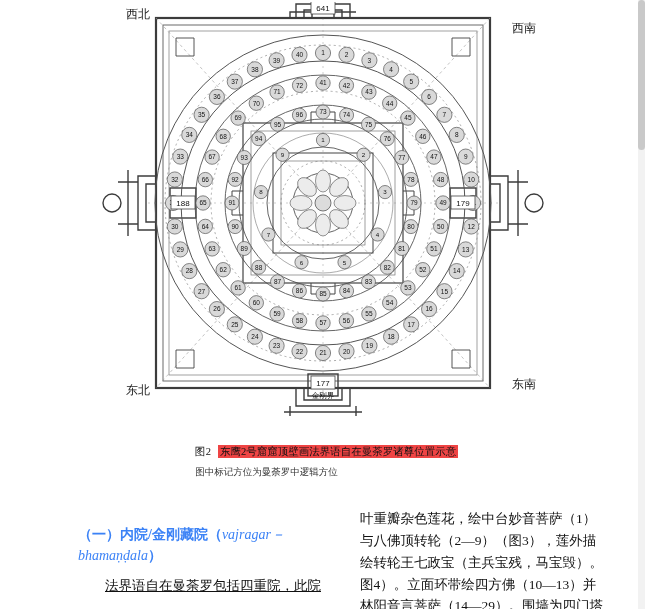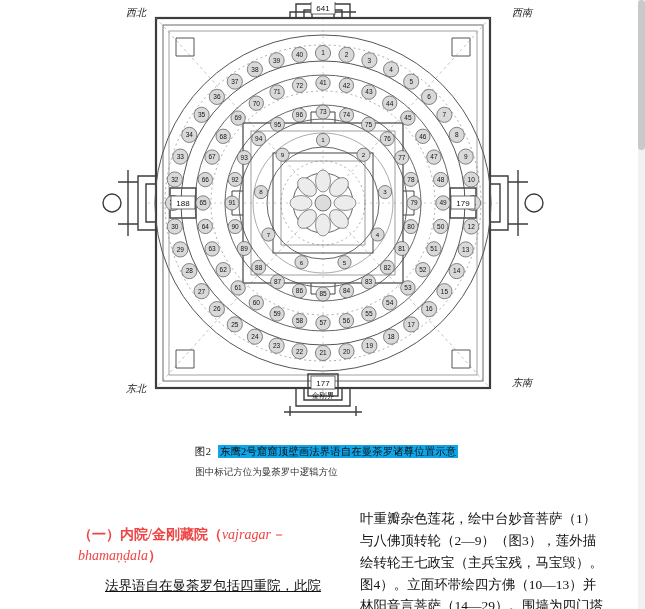--- a/index.html
+++ b/index.html
@@ -21,61 +21,61 @@
 
   
   .caption-row{
     position:absolute;left:0;top:445px;width:645px;
     text-align:center;
     font-size:10.5px;
     color:#111;
   }
   .caption-row .fignum{margin-right:4px;letter-spacing:0.5px;margin-left:8px;}
   .caption-hl{
-    background:#0ea5e9;
+    background:#ef4444;
     padding:1px 2px;
     color:#111;
   }
   .caption-sub{
     position:absolute;left:0;top:466px;width:533px;
     text-align:center;font-size:9.5px;color:#333;
   }
 
   
   .col{
     position:absolute;
     font-size:13.5px;
     line-height:1.62;
     color:#111;
   }
   .col-left{left:78px;top:524px;width:258px;}
   .col-right{left:360px;top:508px;width:248px;}
 
   .heading{
-    color:#ef4444;
+    color:#3b82f6;
     font-size:14px;
     font-weight:700;
     line-height:1.5;
   }
   .heading .latin{font-style:italic;font-weight:400;}
   .indent{text-indent:2em;}
   .para{margin:0;}
   .sp-top{margin-top:9px;text-decoration:underline;}
 
   
   .scroll-track{
     position:absolute;right:0;top:0;width:7px;height:609px;background:#f2f2f2;
   }
   .scroll-thumb{
     position:absolute;right:0;top:0;width:7px;height:150px;background:#c9c9c9;border-radius:4px;
   }
 
   
   .dir-label{
-    position:absolute;font-size:10px;color:#222;font-family:"Liberation Sans",sans-serif;font-style:italic;
+    position:absolute;font-size:12px;color:#222;font-family:"Liberation Sans",sans-serif;
   }
 </style>
 </head>
 <body>
 
 <div class="page">
 
   <div class="figure">
     <svg class="fig-svg" width="510" height="432" viewBox="0 0 510 432">
       <defs>
@@ -400,21 +400,21 @@
         <text x="255" y="384" font-size="8" text-anchor="middle" font-family="Liberation Sans, sans-serif" fill="#111">177</text>
         <text x="255" y="396" font-size="7.5" text-anchor="middle" font-family="Liberation Sans, sans-serif" fill="#111">金刚界</text>
         <rect x="103" y="194" width="24" height="13" fill="#ffffff" stroke="#444" stroke-width="0.8"></rect>
         <text x="115" y="204" font-size="8" text-anchor="middle" font-family="Liberation Sans, sans-serif" fill="#111">188</text>
         <rect x="383" y="194" width="24" height="13" fill="#ffffff" stroke="#444" stroke-width="0.8"></rect>
         <text x="395" y="204" font-size="8" text-anchor="middle" font-family="Liberation Sans, sans-serif" fill="#111">179</text>
       </g>
     </svg>
 
     <div class="dir-label" style="left:58px;top:4px;">西北</div>
-    <div class="dir-label" style="left:444px;top:4px;">西南</div>
+    <div class="dir-label" style="left:444px;top:18px;">西南</div>
     <div class="dir-label" style="left:58px;top:380px;text-align:center;">东北</div>
     <div class="dir-label" style="left:444px;top:374px;">东南</div>
   </div>
 
   <div class="caption-row">
     <span class="fignum">图2</span>
     <span class="caption-hl">东鹰2号窟窟顶壁画法界语自在曼荼罗诸尊位置示意</span>
   </div>
   <div class="caption-sub">图中标记方位为曼荼罗中逻辑方位</div>
 

